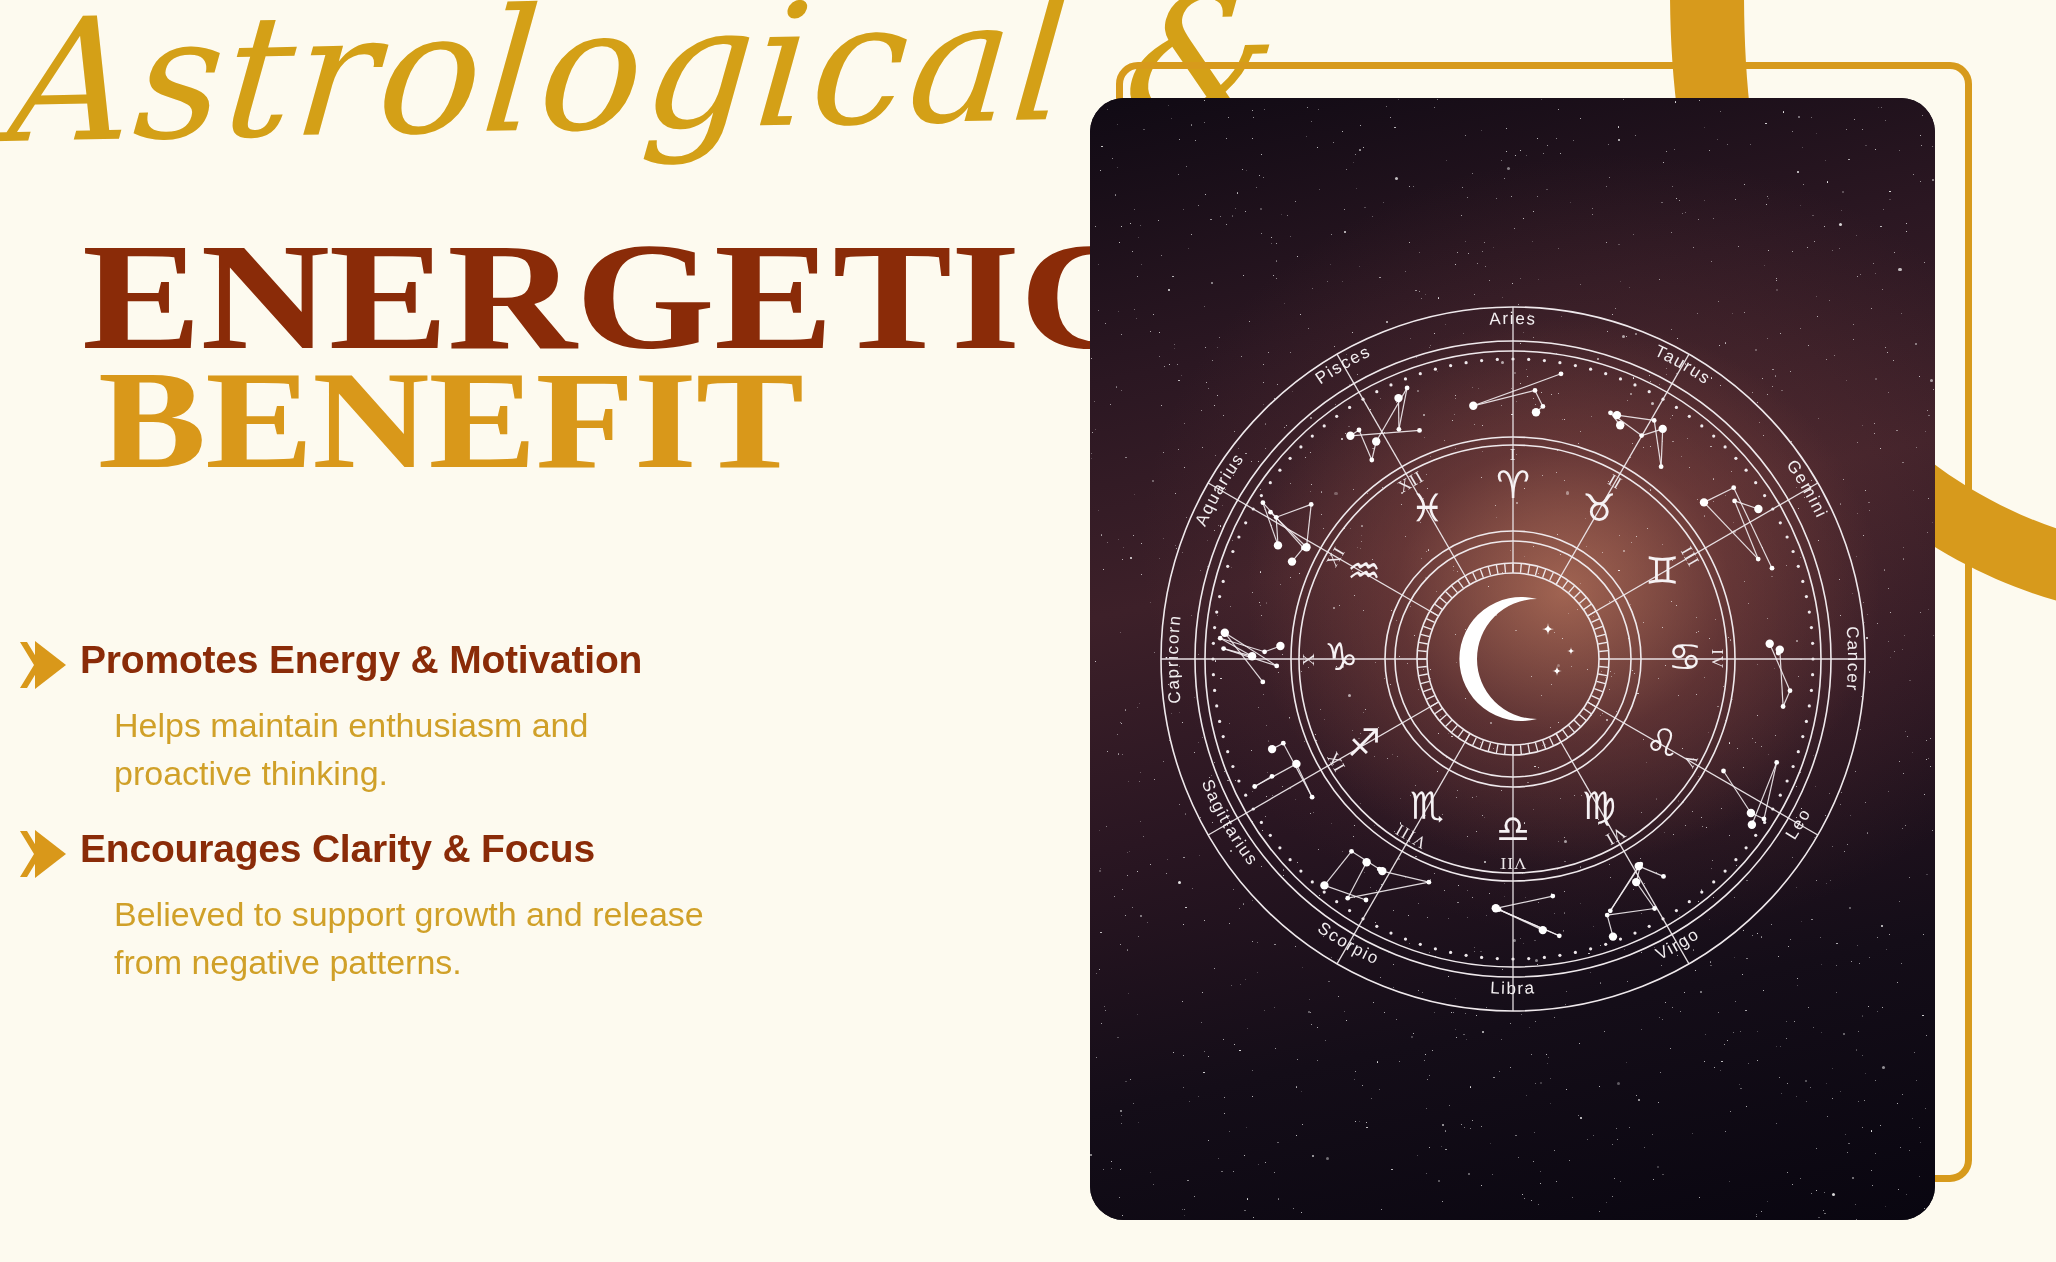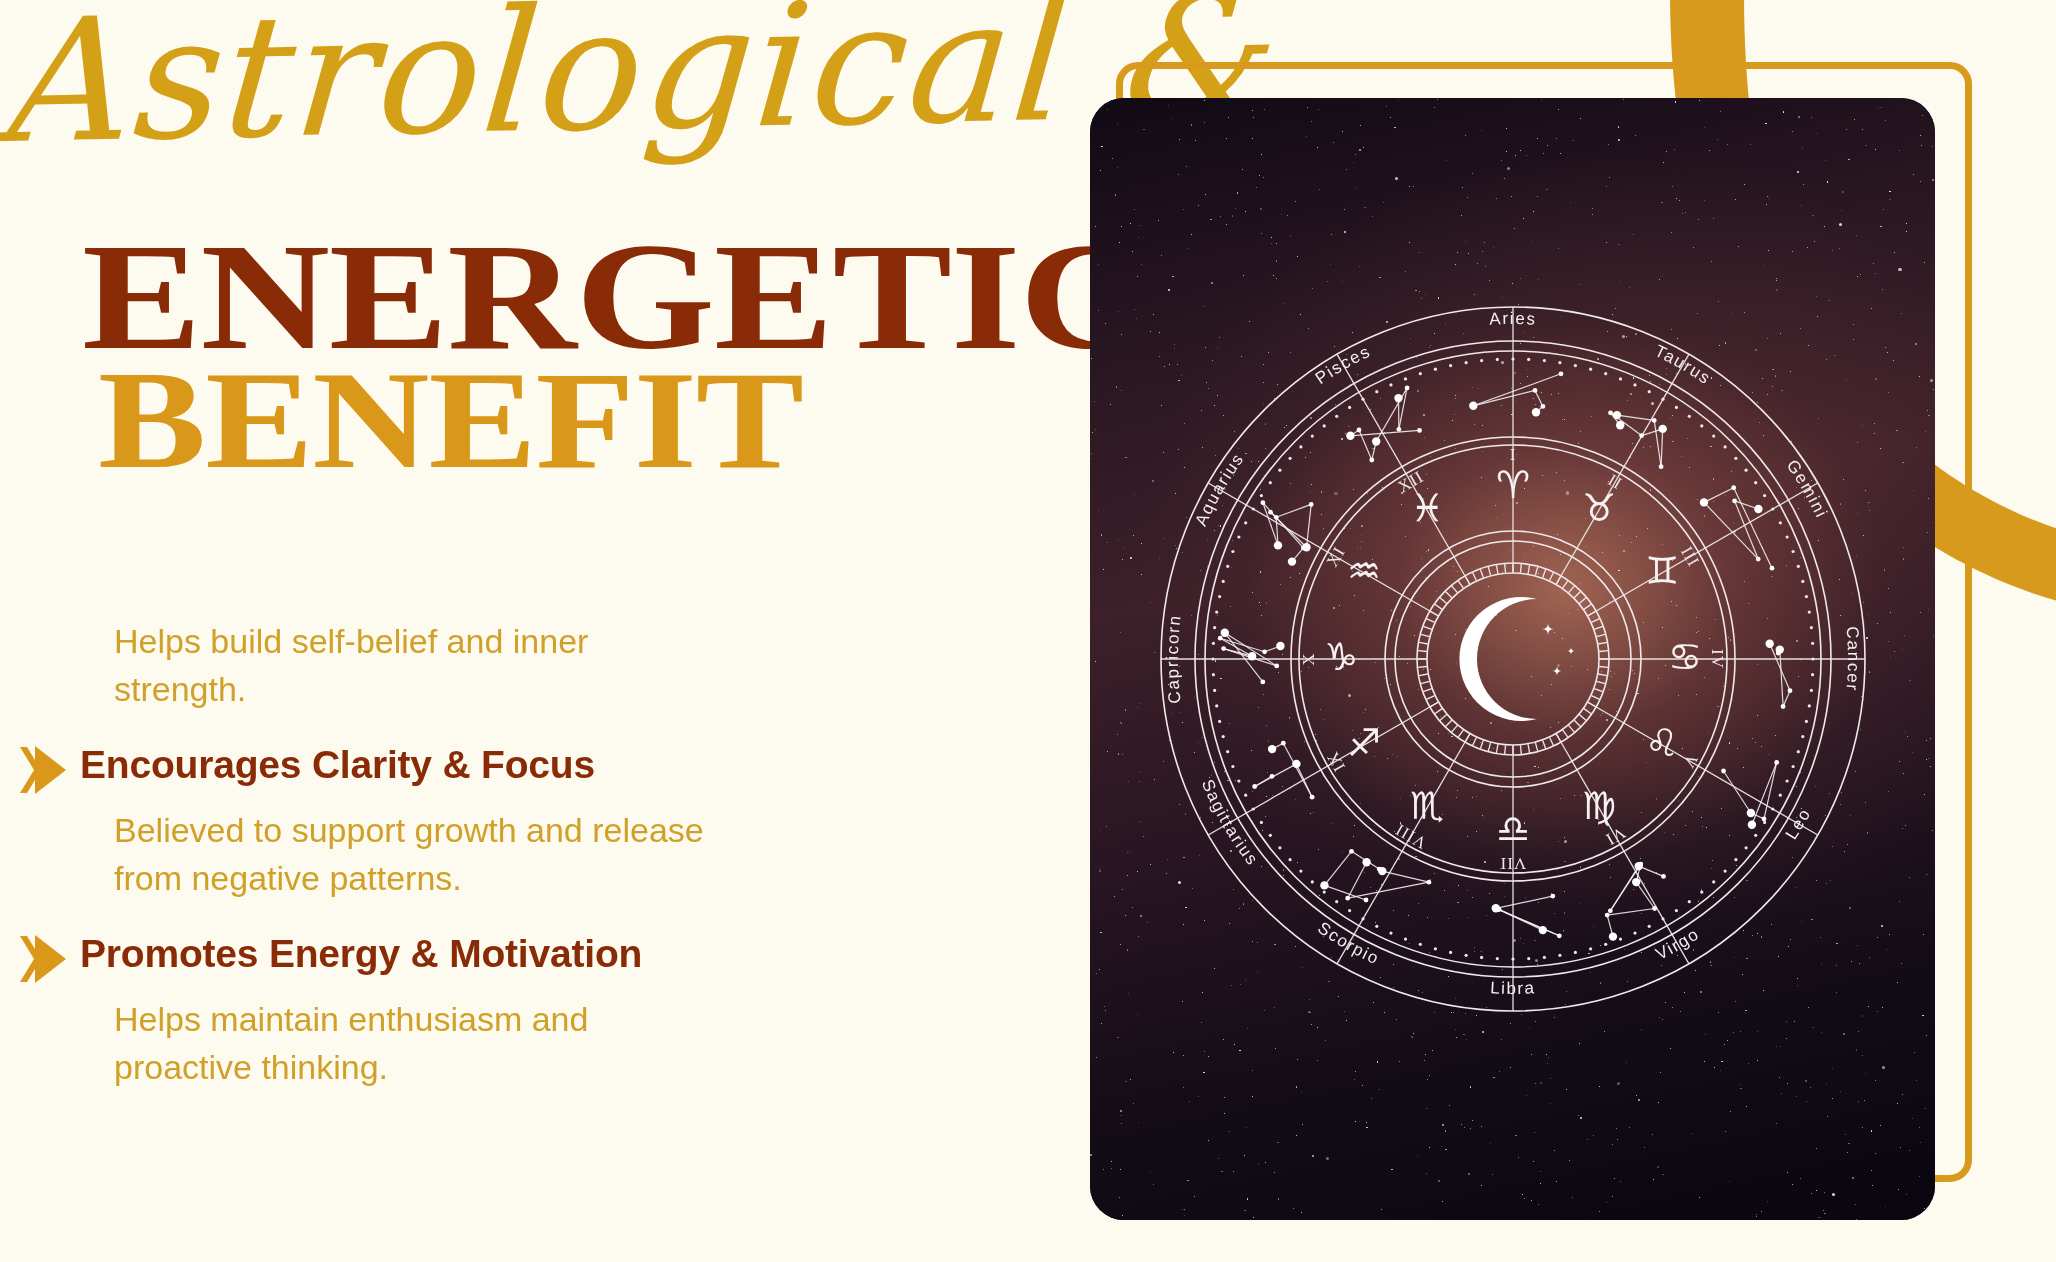--- a/index.html
+++ b/index.html
@@ -154,47 +154,46 @@
     <div class="script-title">
       <span>Astrological &amp;</span>
     </div>
 
     <div class="word-energetic">ENERGETIC</div>
     <div class="word-benefit">BENEFIT</div>
 
     <div class="benefit-list">
 
       <div class="benefit-item">
-        <div class="benefit-desc">Helps build self-belief and inner strength.</div>
+      </div>
+
+      <div class="benefit-item">
+        <div class="bullet-row">
+          <span class="chev">
+            <svg viewBox="0 0 62 54" width="62" height="54" aria-hidden="true">
+              <path d="M2 4 L16 27 L2 50 L9 50 L23 27 L9 4 Z" fill="#D9981A"></path>
+              <path d="M17 3 L48 27 L17 51 Z" fill="#D9981A"></path>
+            </svg>
+          </span>
+          <div class="benefit-head">Promotes Energy &amp; Motivation</div>
+        </div>
+        <div class="benefit-desc">Helps maintain enthusiasm and proactive thinking.</div>
       </div>
 
       <div class="benefit-item">
         <div class="bullet-row">
           <span class="chev">
             <svg viewBox="0 0 62 54" width="62" height="54" aria-hidden="true">
               <path d="M2 4 L16 27 L2 50 L9 50 L23 27 L9 4 Z" fill="#D9981A"></path>
               <path d="M17 3 L48 27 L17 51 Z" fill="#D9981A"></path>
             </svg>
           </span>
           <div class="benefit-head">Encourages Clarity &amp; Focus</div>
         </div>
         <div class="benefit-desc">Believed to support growth and release from negative patterns.</div>
-      </div>
-
-      <div class="benefit-item">
-        <div class="bullet-row">
-          <span class="chev">
-            <svg viewBox="0 0 62 54" width="62" height="54" aria-hidden="true">
-              <path d="M2 4 L16 27 L2 50 L9 50 L23 27 L9 4 Z" fill="#D9981A"></path>
-              <path d="M17 3 L48 27 L17 51 Z" fill="#D9981A"></path>
-            </svg>
-          </span>
-          <div class="benefit-head">Promotes Energy &amp; Motivation</div>
-        </div>
-        <div class="benefit-desc">Helps maintain enthusiasm and proactive thinking.</div>
       </div>
 
     </div>
   </div>
 
   <div class="right">
 
     <div class="ribbon">
       <svg width="996" height="1262" viewBox="0 0 996 1262" aria-hidden="true">
         <path d="M610 -10 L684 -10 C684 120 700 260 790 380 C880 500 1010 540 1080 548 L1080 616 C990 610 840 560 736 420 C632 280 610 120 610 -10 Z" fill="#D79A1C"></path>

